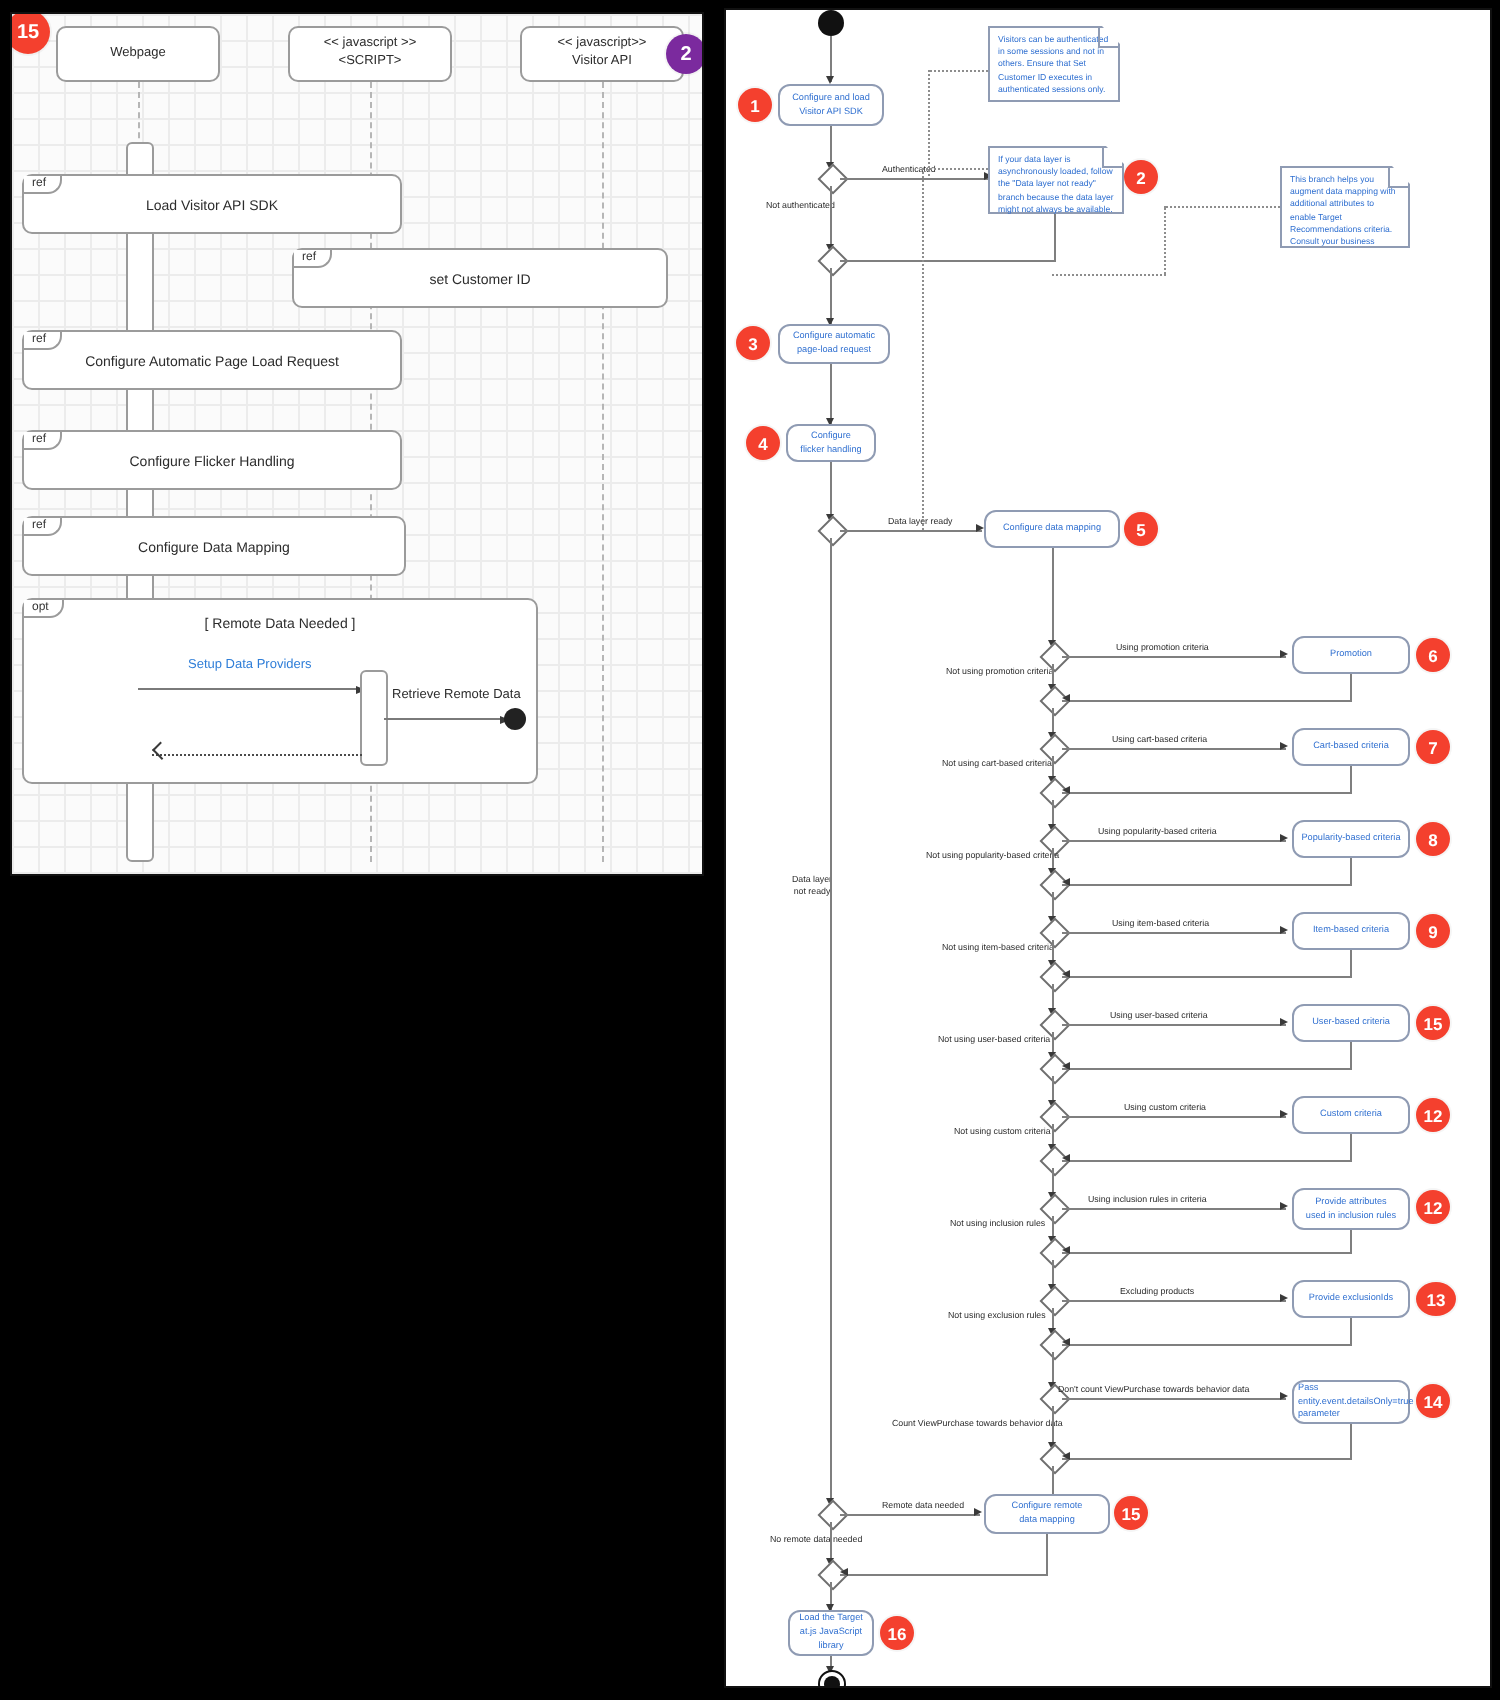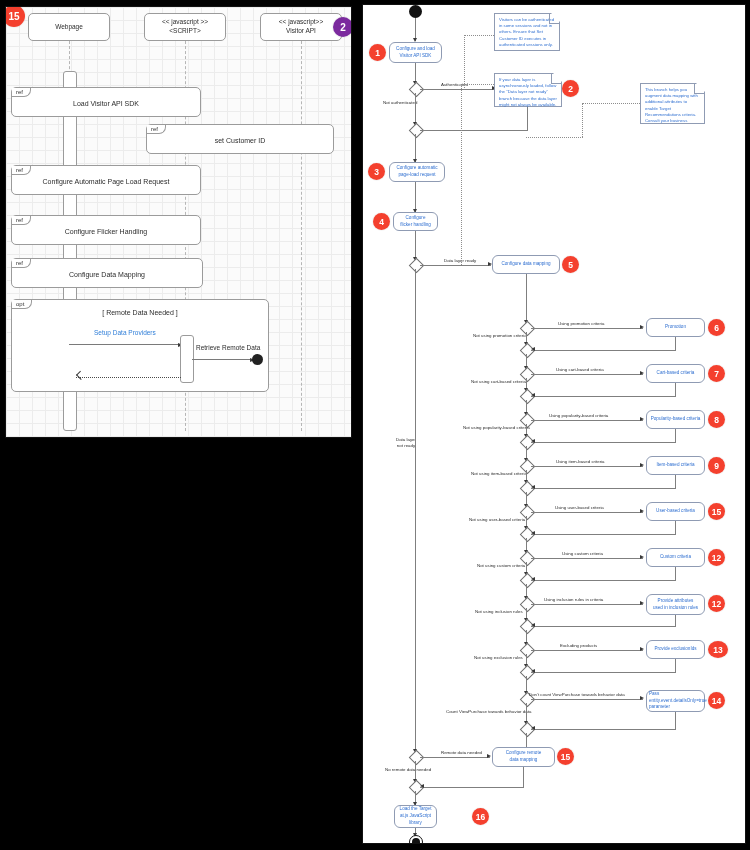--- a/index.html
+++ b/index.html
@@ -474,21 +474,21 @@
   <div class="arrow-l" style="left:57px;top:779px;"></div>
 
   <div class="vline" style="left:52px;top:786px;height:14px;"></div>
   <div class="arrow-d" style="left:50px;top:797px;"></div>
 
   <div class="node" style="left:31px;top:800px;width:43px;height:23px;white-space:pre-line;">
     <span>Load the Target
 at.js JavaScript
 library</span>
   </div>
-  <div class="badge badge-red" style="left:77px;top:803px;width:17px;height:17px;font-size:8.5px;margin-left:32px;">
+  <div class="badge badge-red" style="left:77px;top:803px;width:17px;height:17px;font-size:8.5px;">
     <span>16</span>
   </div>
 
   <div class="vline" style="left:52px;top:823px;height:9px;"></div>
   <div class="arrow-d" style="left:50px;top:828px;"></div>
   <div class="final-node" style="left:46px;top:830px;"></div>
 
 </div>
 
 </body></html>

